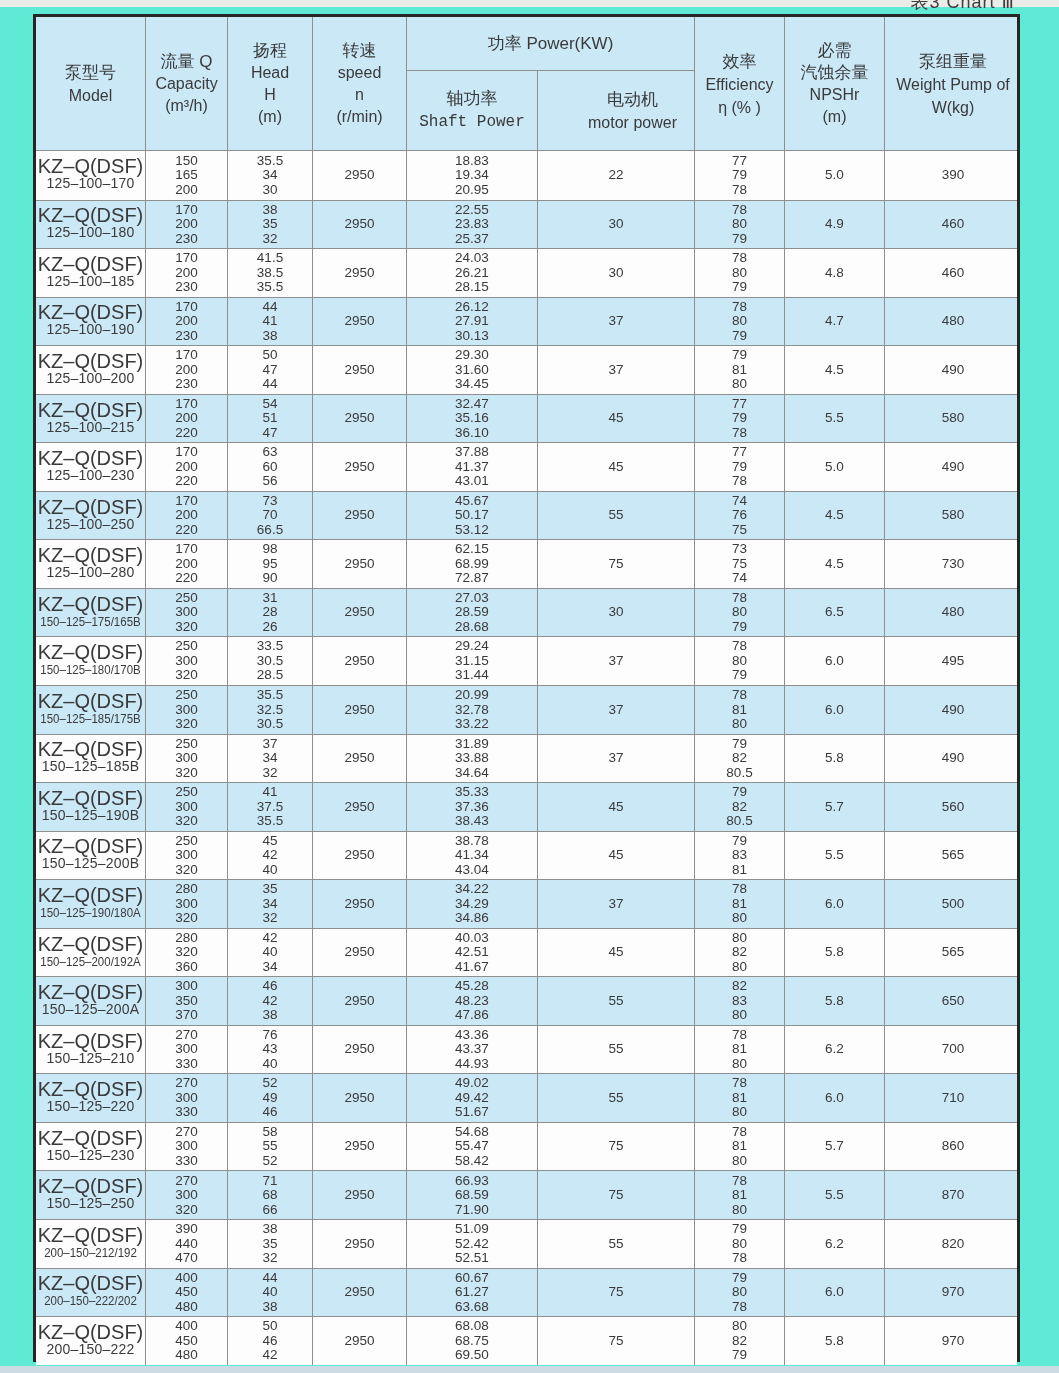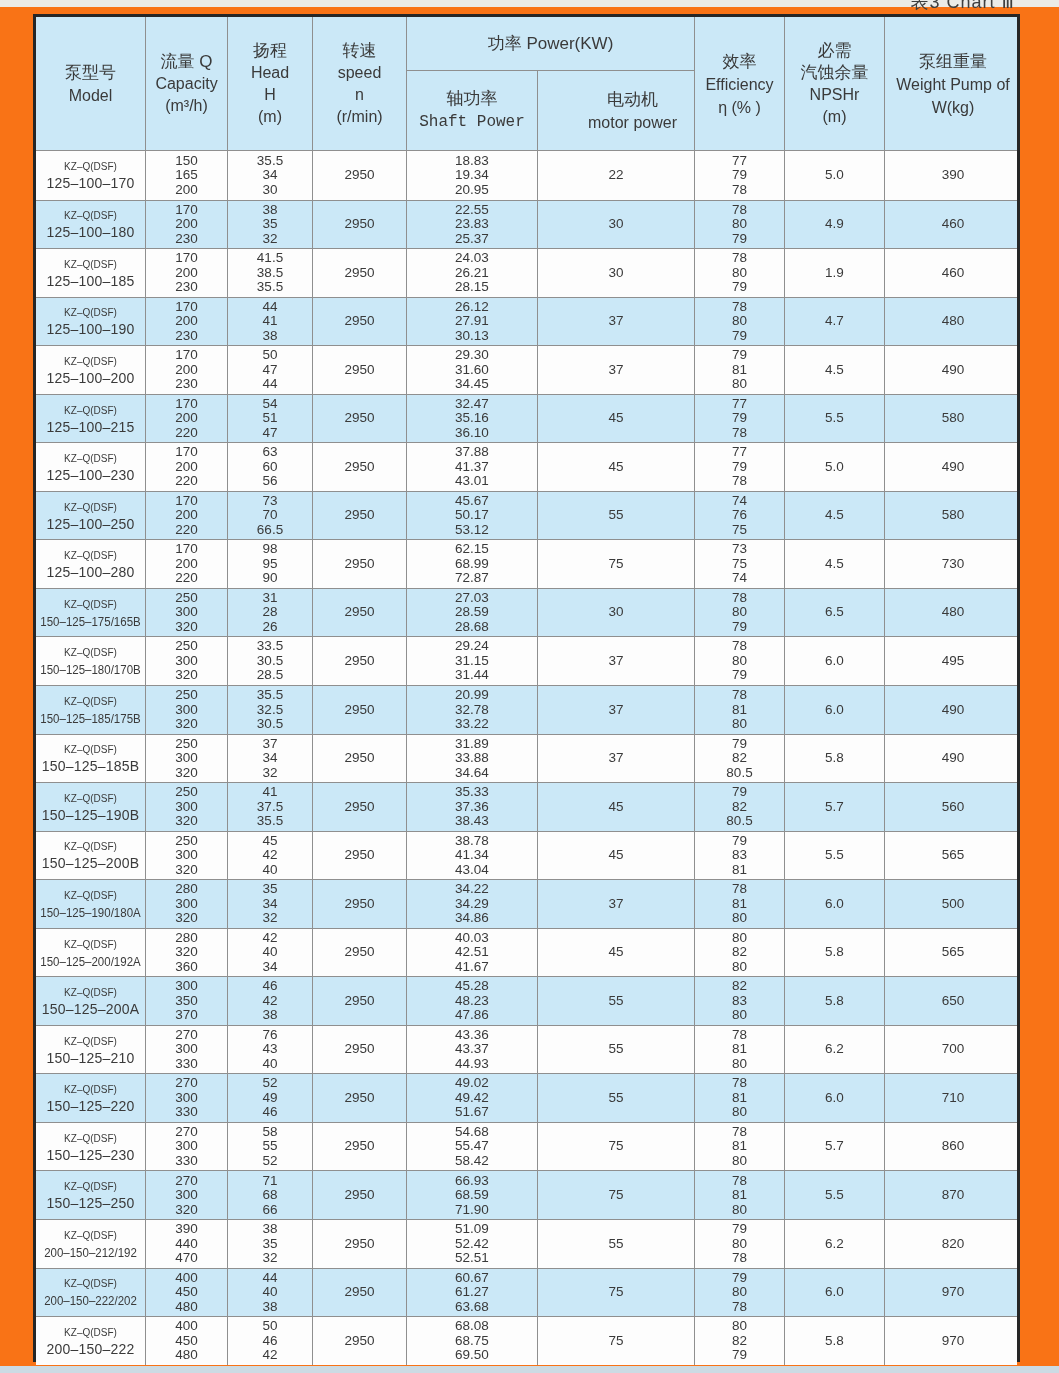--- a/index.html
+++ b/index.html
@@ -6,21 +6,21 @@
     --blue:#cbe8f7;
     --white:#fdfdfd;
     --line:#8f8f8f;
     --dark:#262626;
     --ink:#3a3a3a;
     --cols:109px 82px 85px 94px 131px 157px 90px 100px 137px;
   }
   *{margin:0;padding:0;box-sizing:border-box;}
   html,body{width:1059px;height:1373px;}
   body{font-family:"Liberation Sans","DejaVu Sans",sans-serif;background:#f5f5f3;}
-  .page{position:relative;width:1059px;height:1373px;background:#f97316;overflow:hidden;}
+  .page{position:relative;width:1059px;height:1373px;background:#5eead4;overflow:hidden;}
   .top-strip{position:absolute;left:0;top:0;width:100%;height:7px;background:#ebebe8;}
   .caption{position:absolute;top:-10px;right:44px;font-size:18px;color:#3f3f3f;letter-spacing:1px;white-space:nowrap;}
   .pump-table{
     position:absolute;left:33px;top:14px;width:987px;height:1348px;
     border:3px solid var(--dark);background:var(--white);color:var(--ink);
   }
   
   .thead{
     display:grid;height:134px;background:var(--blue);
     grid-template-columns:var(--cols);
@@ -50,21 +50,21 @@
   .trow.white{background:var(--white);}
   .trow.blue{background:var(--blue);}
   .trow + .trow{border-top:1px solid var(--line);}
   .cell{
     display:flex;flex-direction:column;align-items:center;justify-content:center;
     text-align:center;font-size:13.5px;line-height:14.5px;overflow:hidden;
   }
   .cell:not(:first-child){border-left:1px solid var(--line);}
   .cell .ln{line-height:14.5px;}
   .c-model{align-items:center;}
-  .m1{font-size:10px;line-height:17px;}
+  .m1{font-size:20px;line-height:17px;}
   .m2{font-size:14px;line-height:17px;letter-spacing:0.2px;}
   .m2.long{font-size:11.5px;letter-spacing:0px;transform:scaleY(1.15);}
   .bottom-strip{position:absolute;left:0;bottom:0;width:100%;height:7px;background:#ccdbe4;}
 </style>
 </head>
 <body>
 
 <div class="page">
   <div class="top-strip"></div>
   <div class="caption">表3 Chart Ⅲ</div>
@@ -201,21 +201,21 @@
             <div class="ln">24.03</div>
             <div class="ln">26.21</div>
             <div class="ln">28.15</div>
           </div>
           <div class="cell">30</div>
           <div class="cell">
             <div class="ln">78</div>
             <div class="ln">80</div>
             <div class="ln">79</div>
           </div>
-          <div class="cell">1.9</div>
+          <div class="cell">4.8</div>
           <div class="cell">460</div>
         </div>
         <div class="trow blue">
           <div class="cell c-model">
             <div class="m1">KZ–Q(DSF)</div>
             <div class="m2">125–100–190</div>
           </div>
           <div class="cell">
             <div class="ln">170</div>
             <div class="ln">200</div>

